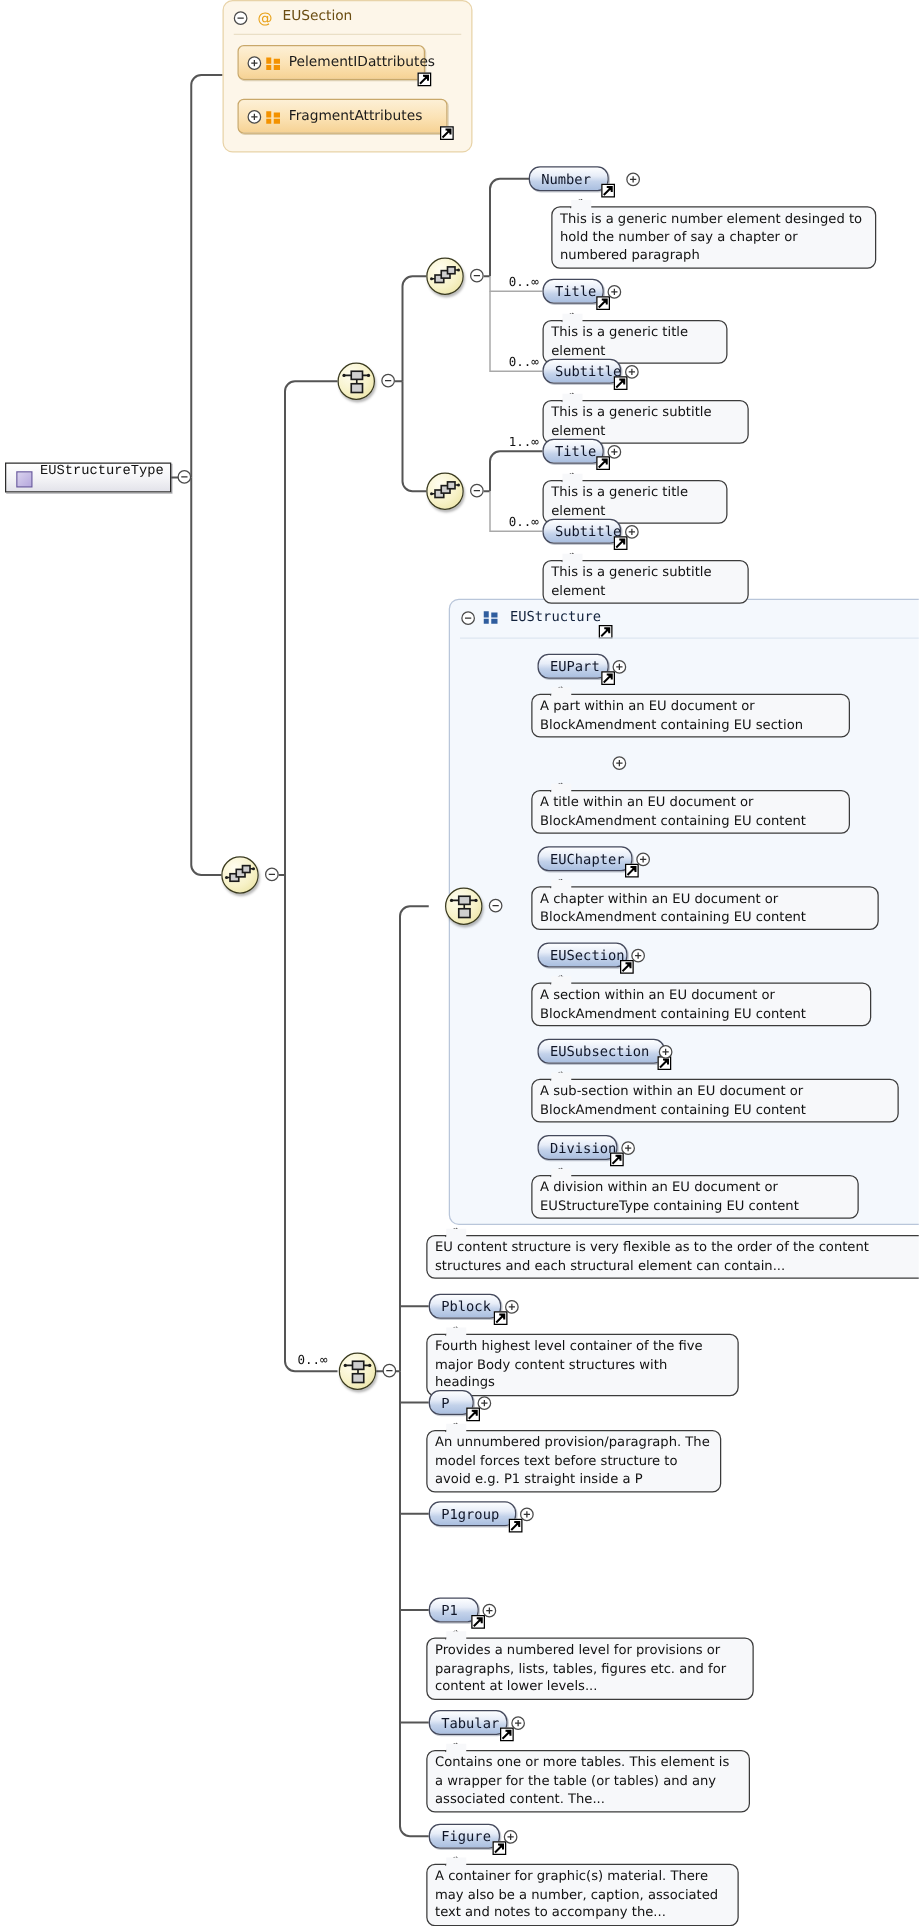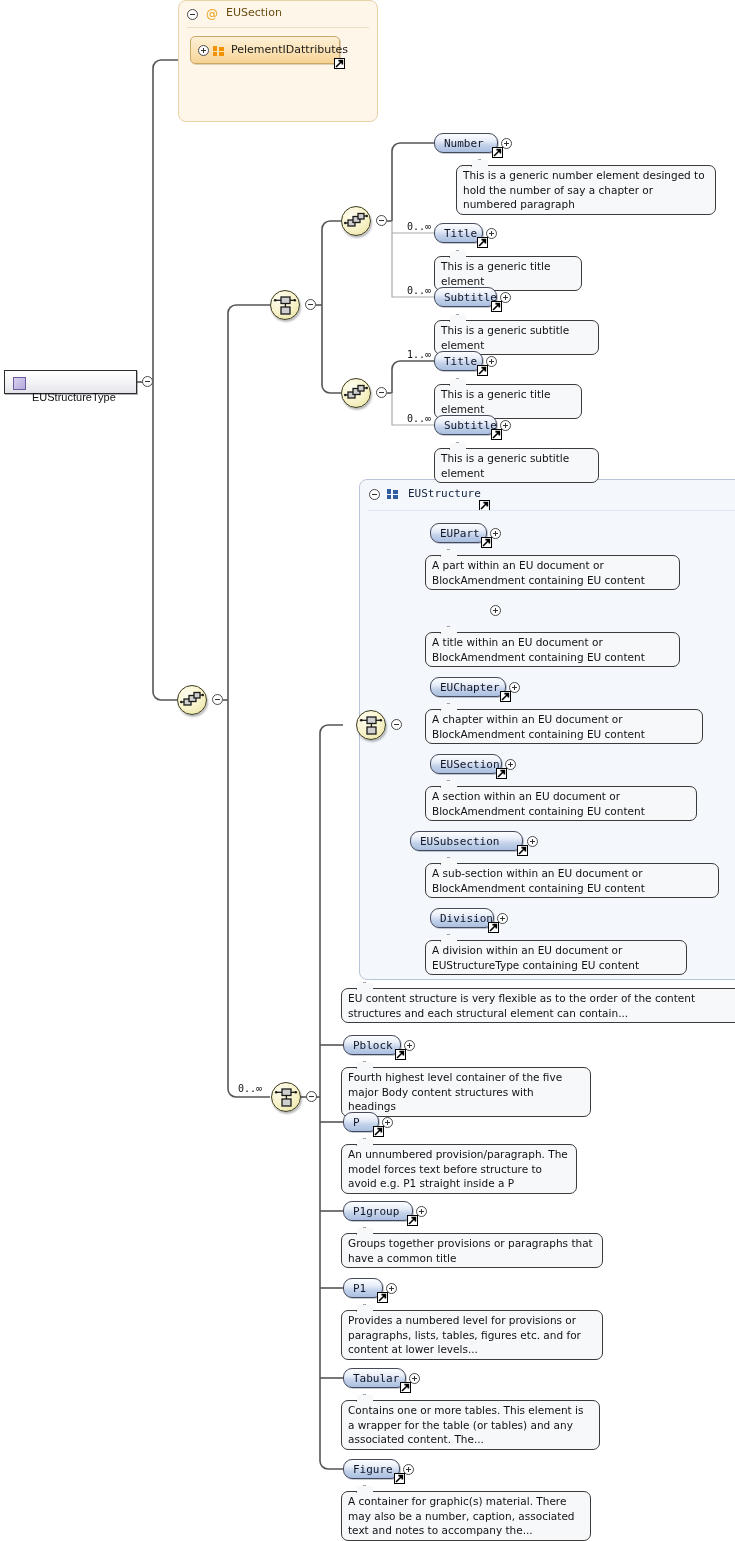--- a/index.html
+++ b/index.html
@@ -133,22 +133,22 @@
   .typebox{
     position:absolute;box-sizing:border-box;height:24px;
     border:1px solid #2c2c2c;background:linear-gradient(to bottom,#ffffff 0%,#f3f3f6 55%,#e3e3ea 100%);
     box-shadow:1px 1px 0 rgba(80,80,90,.45);
   }
   .typebox .sq{
     position:absolute;left:8px;top:6px;width:11px;height:11px;
     background:linear-gradient(to bottom right,#d9d2ee,#b6a8dd);border:1px solid #6a5aa0;
   }
   .typebox .lbl{
-    position:absolute;left:27px;top:20px;
-    font-family:Liberation Sans, sans-serif;
+    position:absolute;left:27px;top:0;
+    font-family:Liberation Mono, monospace;
     font-size:11px;color:#111;white-space:nowrap;
   }
 
   
   .card{
     position:absolute;
     font-family:"DejaVu Sans Mono","Liberation Mono",monospace;
     font-size:10px;color:#111;white-space:nowrap;
   }
 </style>
@@ -240,20 +240,36 @@
       </span>
       <span class="lbl">PelementIDattributes</span>
       <span class="jump" style="right:-6px;bottom:-6px;">
         <svg width="9" height="9" viewBox="0 0 9 9">
           <path d="M1 8 L7 2 M3.4 1.6 H7.4 V5.6" stroke="#000" stroke-width="1.6" fill="none"></path>
           <path d="M7.4 1.6 L7.4 5.2 L3.8 1.6 Z" fill="#000"></path>
         </svg>
       </span>
     </div>
 
+    <div class="attrrow" style="left:11px;top:78px;width:168px;">
+      <div class="exp plus" style="left:7px;top:8px;"></div>
+      <span class="attricon">
+        <i class="a"></i>
+          <i class="b"></i>
+          <i class="c"></i>
+          <i class="d"></i>
+      </span>
+      <span class="lbl">FragmentAttributes</span>
+      <span class="jump" style="right:-6px;bottom:-6px;">
+        <svg width="9" height="9" viewBox="0 0 9 9">
+          <path d="M1 8 L7 2 M3.4 1.6 H7.4 V5.6" stroke="#000" stroke-width="1.6" fill="none"></path>
+          <path d="M7.4 1.6 L7.4 5.2 L3.8 1.6 Z" fill="#000"></path>
+        </svg>
+      </span>
+    </div>
   </div>
 
   <div class="comp" style="left:177px;top:685px;">
     <svg width="28" height="28" viewBox="0 0 28 28">
       <g stroke="#1b1b1b" stroke-width="1.3" fill="#cfcfcf">
         <rect x="6" y="13" width="7" height="6"></rect>
         <rect x="11" y="9.5" width="7" height="6"></rect>
         <rect x="16" y="6.5" width="6" height="5.5"></rect>
       </g>
       <g stroke="#1b1b1b" stroke-width="1.3">
@@ -363,31 +379,31 @@
           <path d="M19 9.3 H24"></path>
         <path d="M14.4 12.5 V16"></path>
       </g>
       <circle cx="4.2" cy="9.3" r="1.3" fill="#1b1b1b"></circle>
       <circle cx="23.8" cy="9.3" r="1.3" fill="#1b1b1b"></circle>
     </svg>
   </div>
   <div class="exp" style="left:306px;top:1091px;"></div>
   <span class="card" style="left:238px;top:1083px;">0..∞</span>
 
-  <div class="node" style="left:434px;top:133px;width:64px;">
+  <div class="node" style="left:423px;top:133px;width:64px;">
     <span>Number</span>
     <span class="jump" style="right:-6px;bottom:-6px;">
       <svg width="9" height="9" viewBox="0 0 9 9">
           <path d="M1 8 L7 2 M3.4 1.6 H7.4 V5.6" stroke="#000" stroke-width="1.6" fill="none"></path>
           <path d="M7.4 1.6 L7.4 5.2 L3.8 1.6 Z" fill="#000"></path>
         </svg>
     </span>
   </div>
   <div class="exp plus" style="left:501px;top:138px;"></div>
-  <div class="doc" style="left:456px;top:165px;width:260px;">
+  <div class="doc" style="left:441px;top:165px;width:260px;">
     <span class="tail"></span><span class="tailfill"></span>
     <span>This is a generic number element desinged to hold the number of say a chapter or numbered paragraph</span>
   </div>
 
   <span class="card" style="left:407px;top:221px;">0..∞</span>
   <div class="node" style="left:434px;top:223px;width:49px;">
     <span>Title</span>
     <span class="jump" style="right:-6px;bottom:-6px;">
       <svg width="9" height="9" viewBox="0 0 9 9">
           <path d="M1 8 L7 2 M3.4 1.6 H7.4 V5.6" stroke="#000" stroke-width="1.6" fill="none"></path>
@@ -454,21 +470,21 @@
     <span class="jump" style="right:-6px;bottom:-6px;">
       <svg width="9" height="9" viewBox="0 0 9 9">
           <path d="M1 8 L7 2 M3.4 1.6 H7.4 V5.6" stroke="#000" stroke-width="1.6" fill="none"></path>
           <path d="M7.4 1.6 L7.4 5.2 L3.8 1.6 Z" fill="#000"></path>
         </svg>
     </span>
   </div>
   <div class="exp plus" style="left:490px;top:528px;"></div>
   <div class="doc" style="left:425px;top:555px;width:255px;">
     <span class="tail"></span><span class="tailfill"></span>
-    <span>A part within an EU document or BlockAmendment containing EU content</span>
+    <span>A part within an EU document or BlockAmendment containing EU section</span>
   </div>
 
   <div class="node" style="left:430px;top:600px;width:57px;margin-top:40px;">
     <span>EUTitle</span>
     <span class="jump" style="right:-6px;bottom:-6px;">
       <svg width="9" height="9" viewBox="0 0 9 9">
           <path d="M1 8 L7 2 M3.4 1.6 H7.4 V5.6" stroke="#000" stroke-width="1.6" fill="none"></path>
           <path d="M7.4 1.6 L7.4 5.2 L3.8 1.6 Z" fill="#000"></path>
         </svg>
     </span>
@@ -502,21 +518,21 @@
           <path d="M7.4 1.6 L7.4 5.2 L3.8 1.6 Z" fill="#000"></path>
         </svg>
     </span>
   </div>
   <div class="exp plus" style="left:505px;top:759px;"></div>
   <div class="doc" style="left:425px;top:786px;width:272px;">
     <span class="tail"></span><span class="tailfill"></span>
     <span>A section within an EU document or BlockAmendment containing EU content</span>
   </div>
 
-  <div class="node" style="left:410px;top:831px;width:113px;">
+  <div class="node" style="left:430px;top:831px;width:102px;">
     <span>EUSubsection</span>
     <span class="jump" style="right:-6px;bottom:-6px;">
       <svg width="9" height="9" viewBox="0 0 9 9">
           <path d="M1 8 L7 2 M3.4 1.6 H7.4 V5.6" stroke="#000" stroke-width="1.6" fill="none"></path>
           <path d="M7.4 1.6 L7.4 5.2 L3.8 1.6 Z" fill="#000"></path>
         </svg>
     </span>
   </div>
   <div class="exp plus" style="left:527px;top:836px;"></div>
   <div class="doc" style="left:425px;top:863px;width:294px;">
@@ -577,24 +593,20 @@
   <div class="node" style="left:343px;top:1201px;width:70px;">
     <span>P1group</span>
     <span class="jump" style="right:-6px;bottom:-6px;">
       <svg width="9" height="9" viewBox="0 0 9 9">
           <path d="M1 8 L7 2 M3.4 1.6 H7.4 V5.6" stroke="#000" stroke-width="1.6" fill="none"></path>
           <path d="M7.4 1.6 L7.4 5.2 L3.8 1.6 Z" fill="#000"></path>
         </svg>
     </span>
   </div>
   <div class="exp plus" style="left:416px;top:1206px;"></div>
-  <div class="doc" style="left:341px;top:1233px;width:262px;">
-    <span class="tail"></span><span class="tailfill"></span>
-    <span>Groups together provisions or paragraphs that have a common title</span>
-  </div>
 
   <div class="node" style="left:343px;top:1278px;width:40px;">
     <span>P1</span>
     <span class="jump" style="right:-6px;bottom:-6px;">
       <svg width="9" height="9" viewBox="0 0 9 9">
           <path d="M1 8 L7 2 M3.4 1.6 H7.4 V5.6" stroke="#000" stroke-width="1.6" fill="none"></path>
           <path d="M7.4 1.6 L7.4 5.2 L3.8 1.6 Z" fill="#000"></path>
         </svg>
     </span>
   </div>

